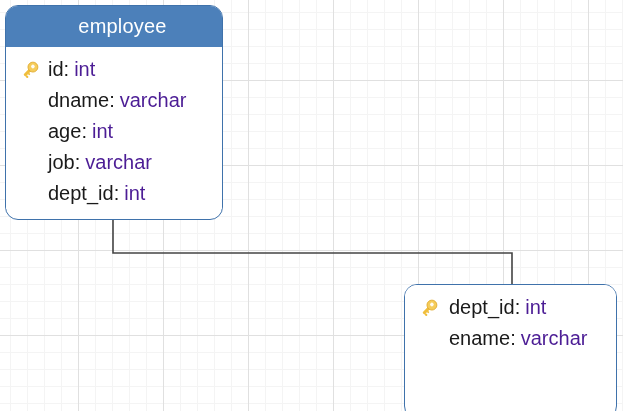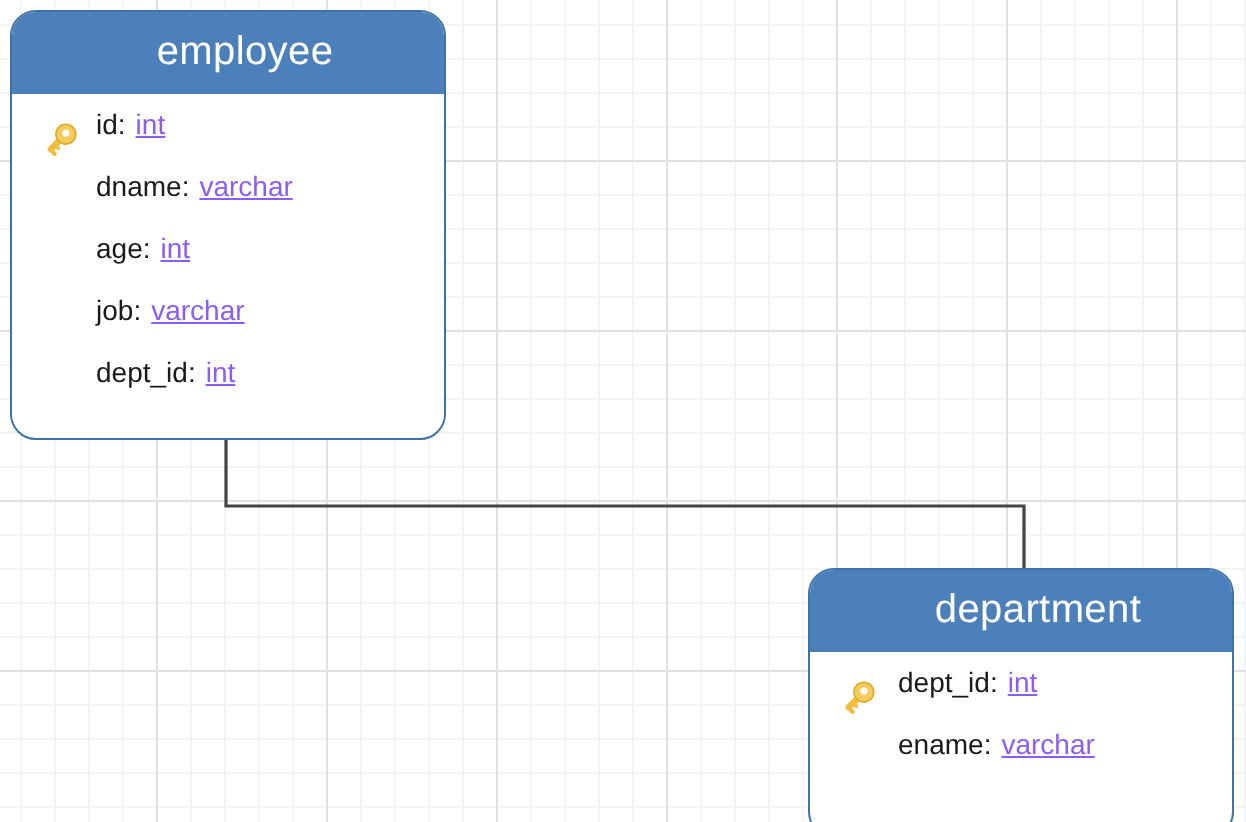--- a/index.html
+++ b/index.html
@@ -62,38 +62,38 @@
 
   .entity-body {
     background: #ffffff;
     padding-top: 7px;
   }
 
   .attr-row {
     position: relative;
     height: 31px;
     display: flex;
+    align-items: center;
     padding-left: 42px;
     box-sizing: border-box;
-    font-size: 14px;
+    font-size: 20px;
     white-space: nowrap;
   }
 
   .attr-name {
     color: #1a1a1a;
   }
 
   .attr-sep {
     color: #1a1a1a;
   }
 
   .attr-type {
-    color: #8b5cf6;
+    color: #4c1d95;
     padding-left: 5px;
-    text-decoration: underline;
   }
 
   
   .key-icon {
     position: absolute;
     left: 13px;
     top: 50%;
     transform: translateY(-50%);
     width: 22px;
     height: 22px;
@@ -171,21 +171,20 @@
       <div class="attr-row">
         <span class="attr-name">dept_id</span>
           <span class="attr-sep">:</span>
           <span class="attr-type">int</span>
       </div>
 
     </div>
   </div>
 
   <div class="entity" id="entity-department">
-    <div class="entity-header">department</div>
     <div class="entity-body">
 
       <div class="attr-row">
         <span class="key-icon">
           <svg width="22" height="22" viewBox="0 0 24 24">
             <g transform="rotate(-45 12 12)">
               <rect x="3.2" y="10.3" width="10.5" height="3.4" rx="1.5" fill="#F0BE3C"></rect>
               <rect x="3.4" y="13.2" width="2.3" height="3.2" rx="1" fill="#F0BE3C"></rect>
               <rect x="7.2" y="13.2" width="2.0" height="2.4" rx="0.9" fill="#F0BE3C"></rect>
               <circle cx="16.5" cy="12" r="5.4" fill="#F5CC5B"></circle>

